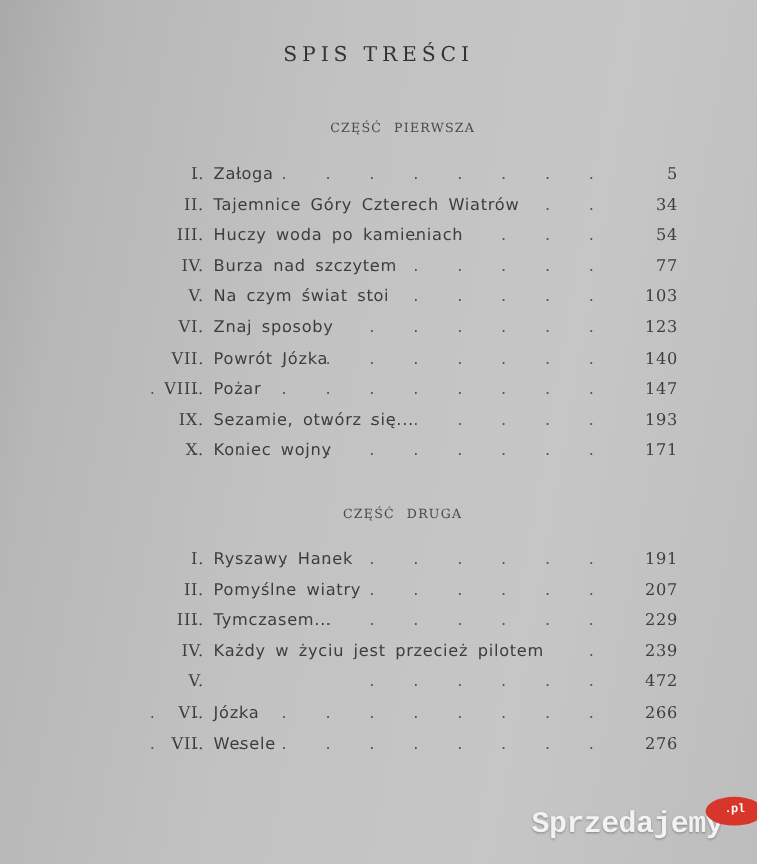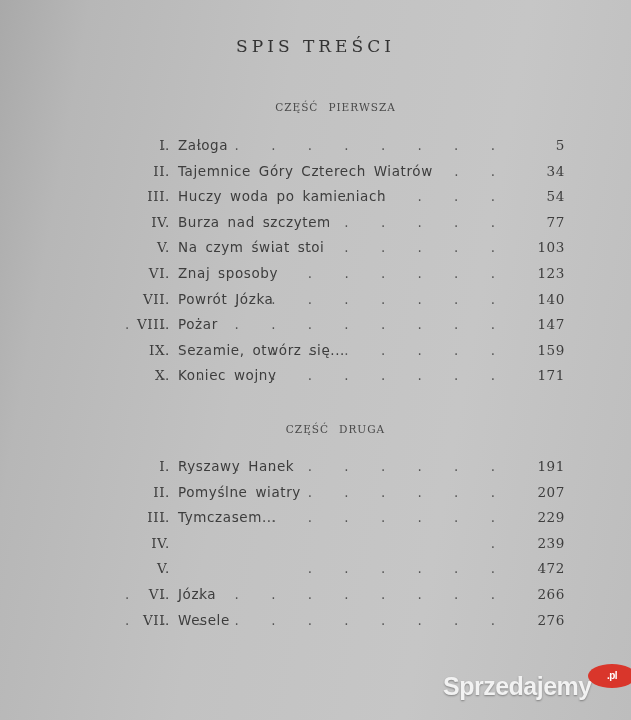--- a/index.html
+++ b/index.html
@@ -84,21 +84,21 @@
       position: absolute;
       right: 0;
       top: 0;
       text-align: right;
       font-family: "DejaVu Serif", serif;
     }
     .watermark {
       position: absolute;
       left: 443px;
       top: 672px;
-      font-family: Liberation Sans, sans-serif;
+      font-family: Liberation Mono, monospace;
       font-weight: bold;
       font-size: 25px;
       color: #f2f2f2;
       letter-spacing: -0.5px;
       text-shadow: 0 1px 2px rgba(0,0,0,0.35);
     }
     .watermark .badge {
       position: absolute;
       left: 145px;
       top: -8px;
@@ -171,21 +171,21 @@
     <div class="toc-row">
       <span class="num">VIII.</span>
       <span class="label">Pożar</span>
       <span class="dots">. . . . . . . . . . .</span>
       <span class="pg">147</span>
     </div>
     <div class="toc-row">
       <span class="num">IX.</span>
       <span class="label">Sezamie, otwórz się...</span>
       <span class="dots">. . . . . . .</span>
-      <span class="pg">159</span>
+      <span class="pg">193</span>
     </div>
     <div class="toc-row">
       <span class="num">X.</span>
       <span class="label">Koniec wojny</span>
       <span class="dots">. . . . . . . . . .</span>
       <span class="pg">171</span>
     </div>
   </div>
 
   <div class="part-heading" style="top:423px;">
@@ -206,20 +206,21 @@
       <span class="pg">207</span>
     </div>
     <div class="toc-row">
       <span class="num">III.</span>
       <span class="label">Tymczasem...</span>
       <span class="dots">. . . . . . . . . .</span>
       <span class="pg">229</span>
     </div>
     <div class="toc-row">
       <span class="num">IV.</span>
+      <span class="label">Każdy w życiu jest przecież pilotem</span>
       <span class="dots">.</span>
       <span class="pg">239</span>
     </div>
     <div class="toc-row">
       <span class="num">V.</span>
       <span class="dots">. . . . . .</span>
       <span class="pg">472</span>
     </div>
     <div class="toc-row">
       <span class="num">VI.</span>

